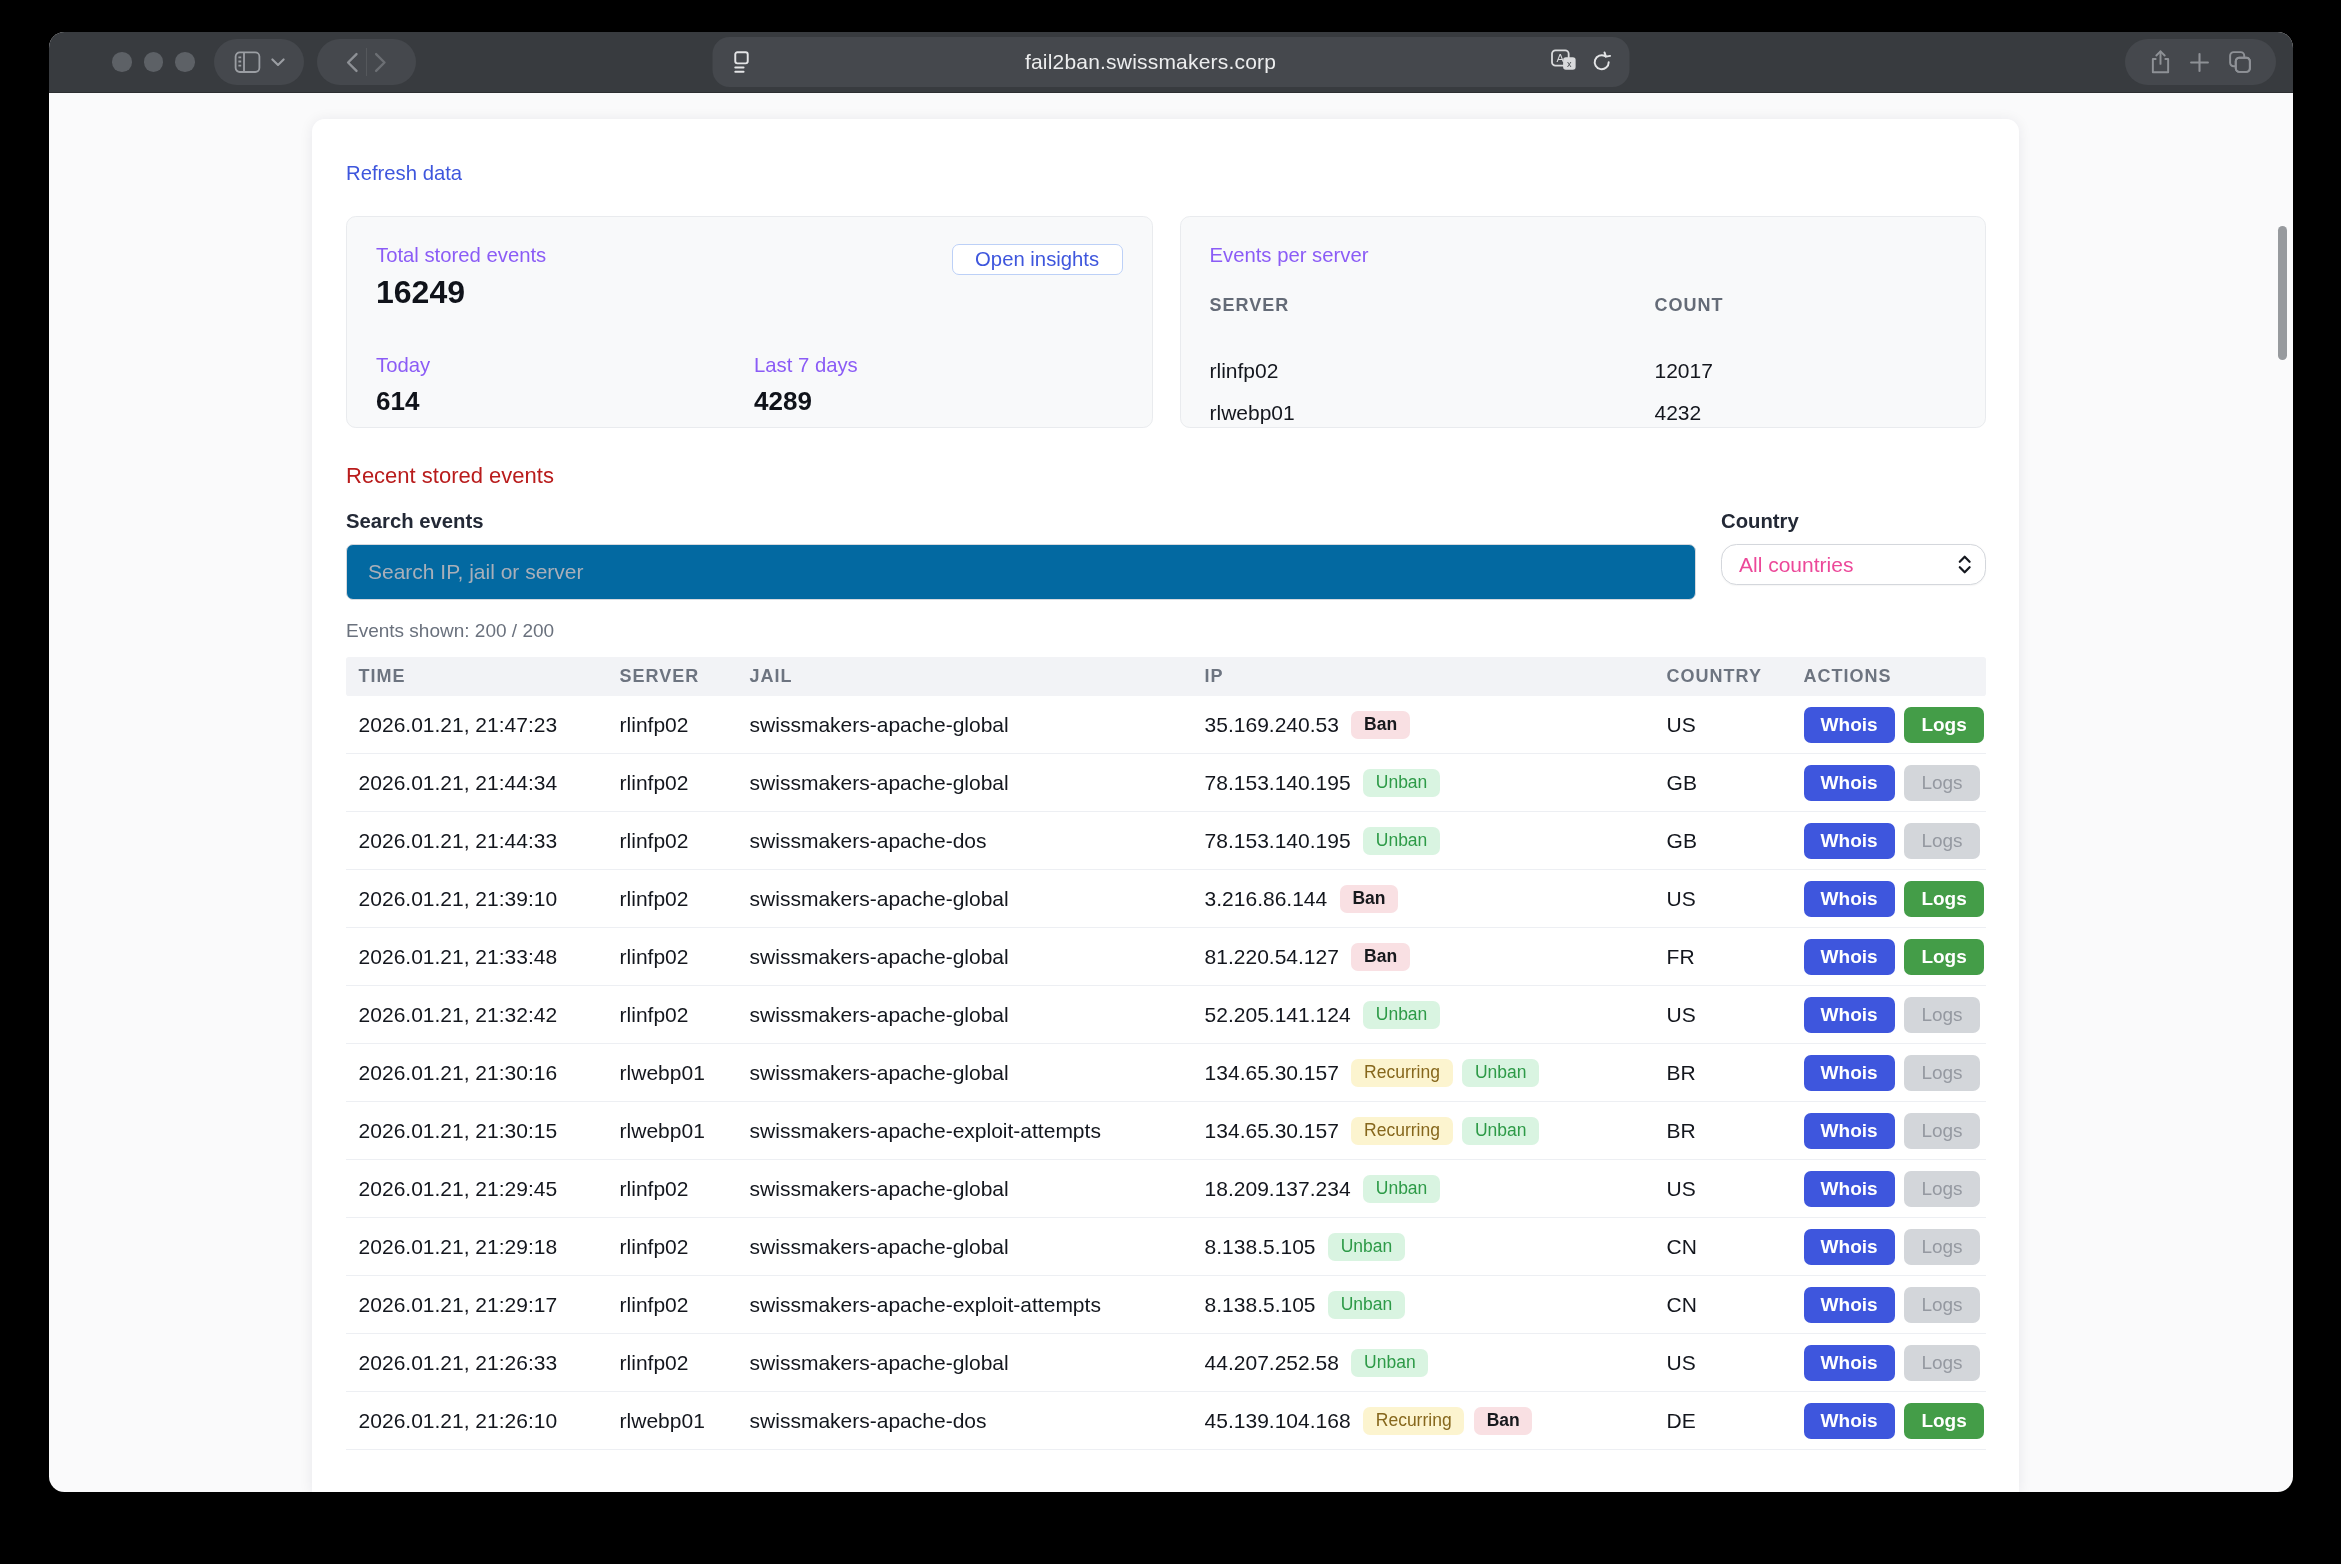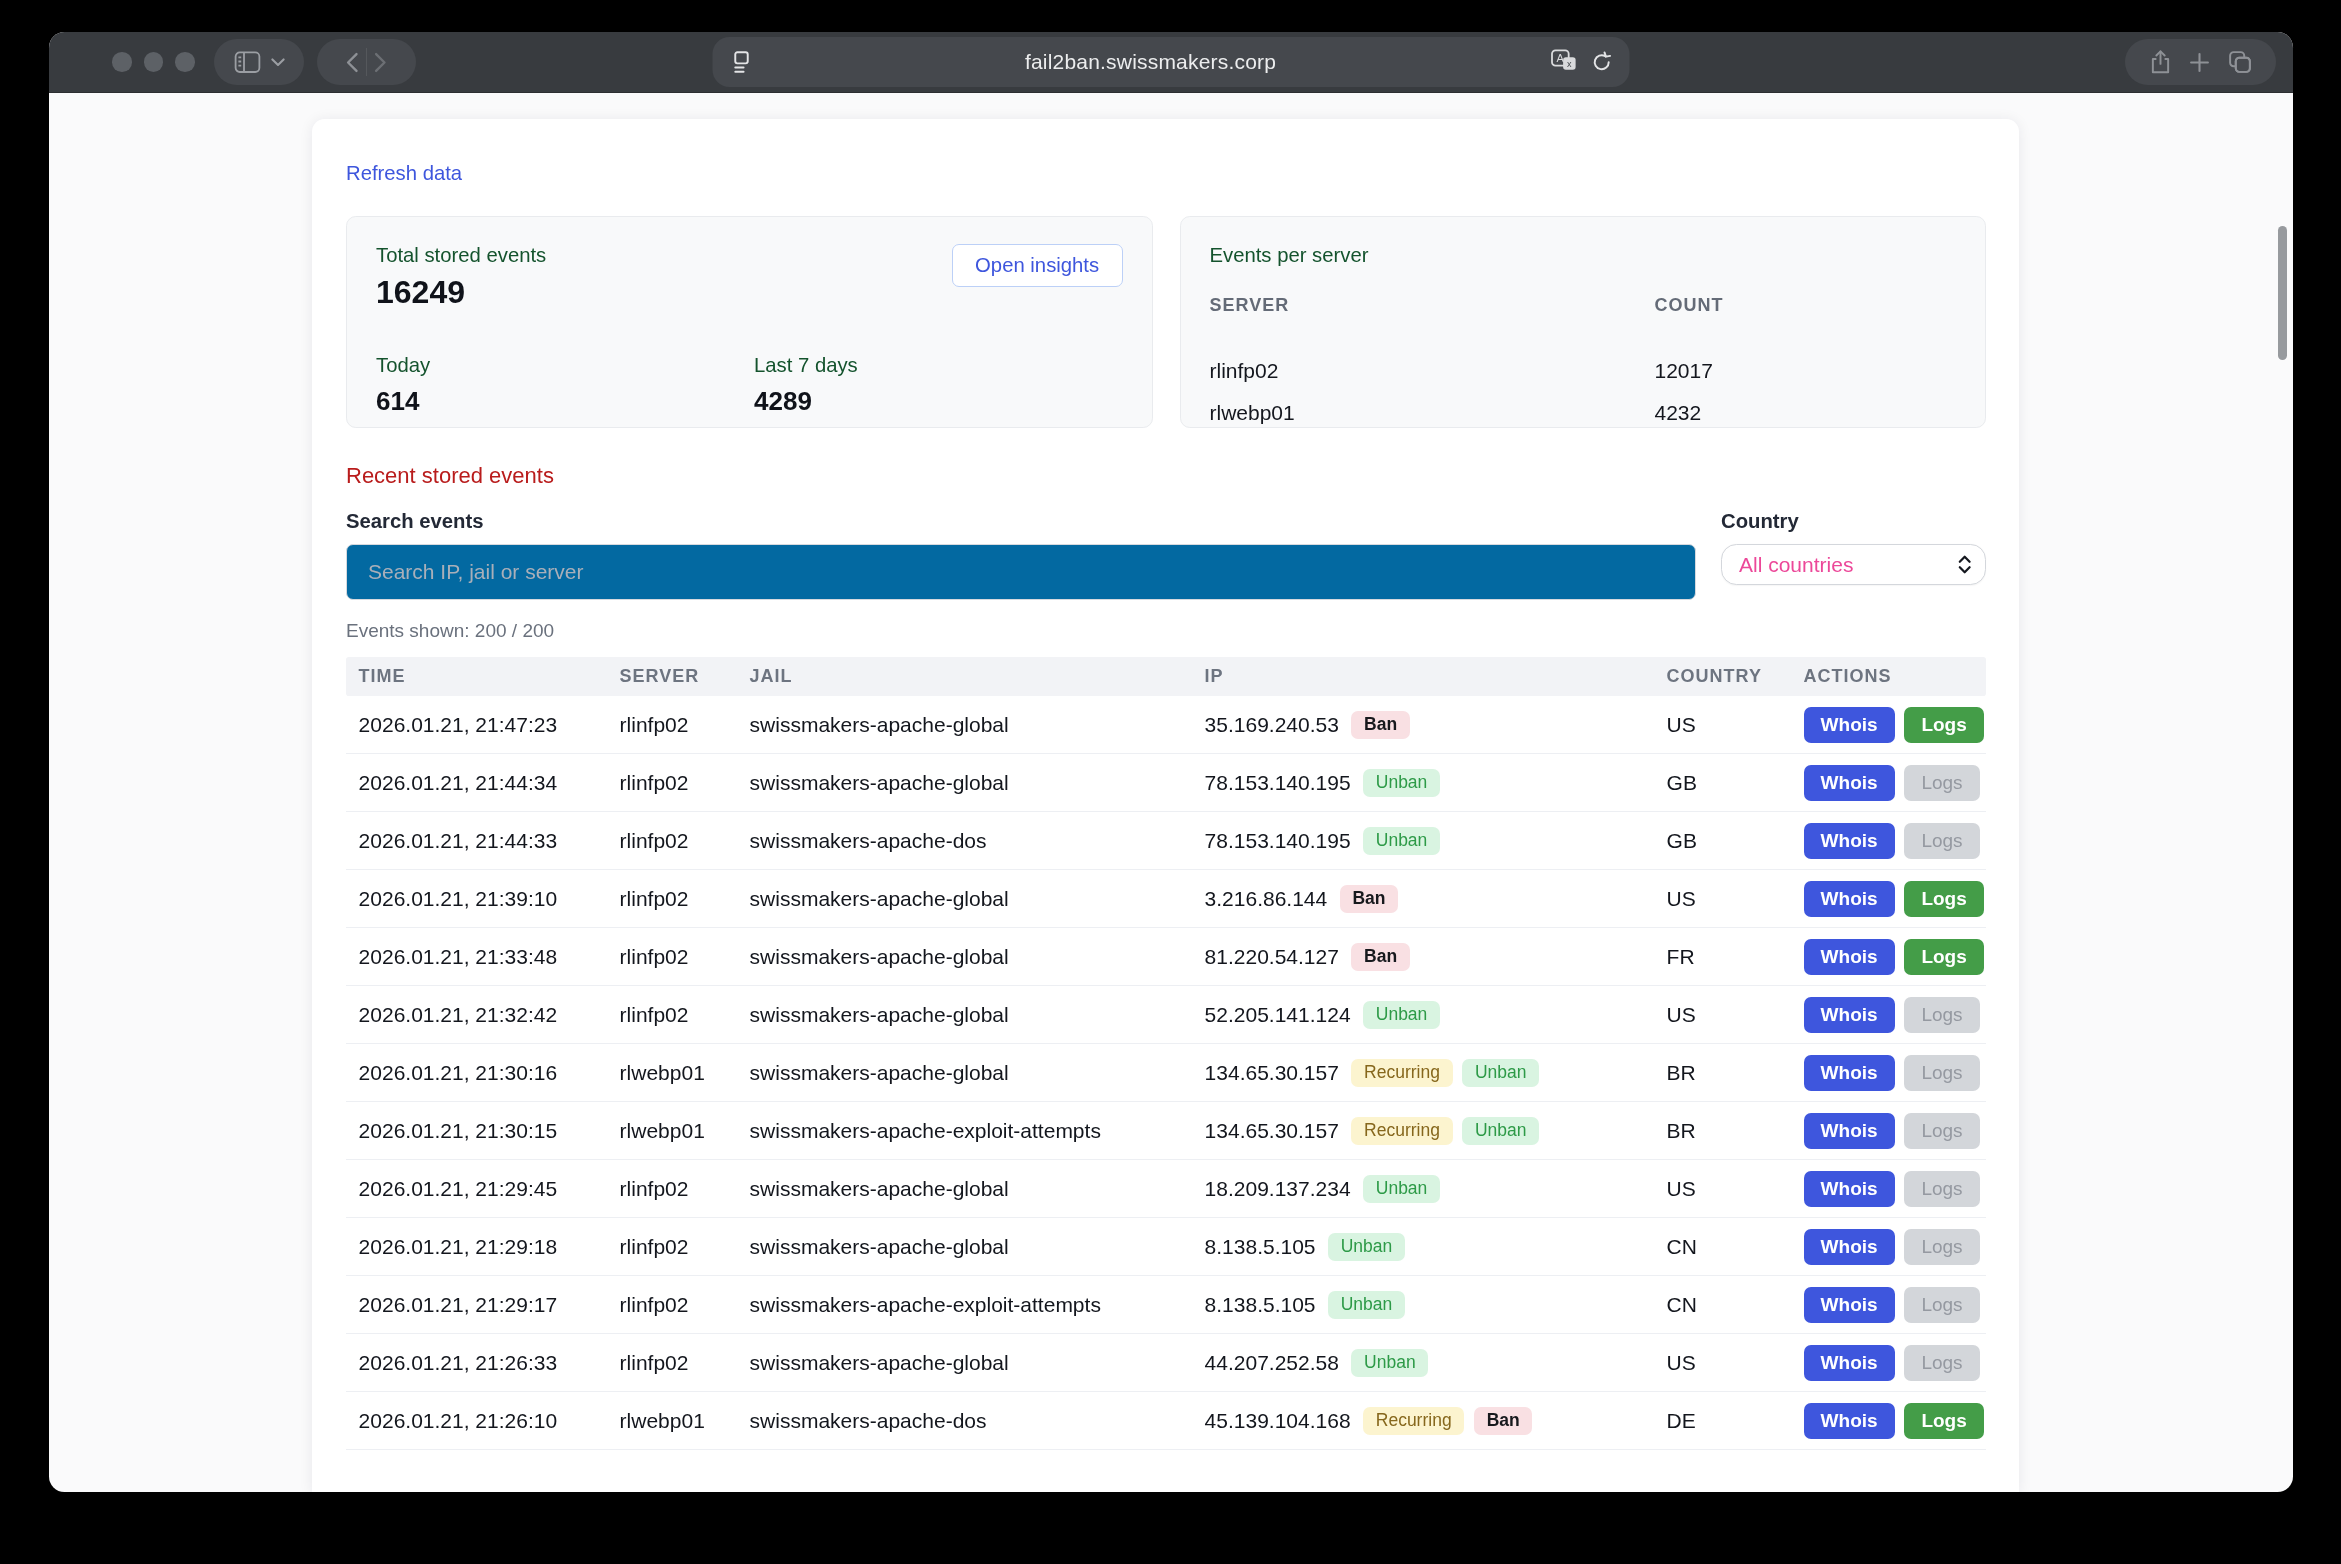--- a/index.html
+++ b/index.html
@@ -27,24 +27,24 @@
     border-radius:12.6px 12.6px 0 0;box-shadow:0 1.4px 14px rgba(20,25,45,.08);
     padding:39px 33px 0 34px;box-sizing:border-box;color:#12151c;}
   .hdr{display:flex;justify-content:space-between;align-items:flex-start;}
   .title{font-size:26px;font-weight:700;color:#10131a;letter-spacing:-0.1px;}
   .subtitle{font-size:20.3px;color:#666d78;margin-top:9.8px;}
   .refresh{font-size:20.3px;color:var(--accent-blue,#3e56dd);margin-top:4.2px;cursor:pointer;}
   .stats{display:flex;gap:27px;margin-top:31px;}
   .stat-card{flex:1;background:#f8f9fa;border:1.4px solid #e9ebee;border-radius:9.8px;
     padding:27px 29px;box-sizing:border-box;height:212px;}
   .stat-top{display:flex;justify-content:space-between;align-items:flex-start;}
-  .glabel{font-size:20.3px;color:#14532d;}
+  .glabel{font-size:20.3px;color:#8b5cf6;}
   .big{font-size:32px;font-weight:700;color:#10131a;margin-top:7px;}
   .mid{font-size:26px;font-weight:700;color:#10131a;margin-top:8.4px;}
-  .insights-btn{height:43px;padding:0 22.4px;border-radius:7px;background:#fff;border:1.4px solid #bcd0f7;
+  .insights-btn{height:31px;padding:0 22.4px;border-radius:7px;background:#fff;border:1.4px solid #bcd0f7;
     color:var(--accent-blue,#3e56dd);font-size:20.3px;display:flex;align-items:center;cursor:pointer;
     font-family:inherit;}
   .stat-bottom{display:flex;margin-top:43px;}
   .stat-bottom .col1{width:378px;}
   .srv-grid{display:grid;grid-template-columns:445px 1fr;row-gap:0;margin-top:24px;}
   .srv-head{font-size:18px;font-weight:700;color:#646b77;letter-spacing:1px;padding:4.2px 0 9.8px 0;}
   .srv-cell{font-size:21px;color:#14171e;padding:9px 0;}
   .section-h{font-size:22px;font-weight:400;color:#b91c1c;margin-top:35px;}
   .controls{display:flex;justify-content:space-between;margin-top:21px;align-items:flex-start;}
   .search-block{width:1350px;}

